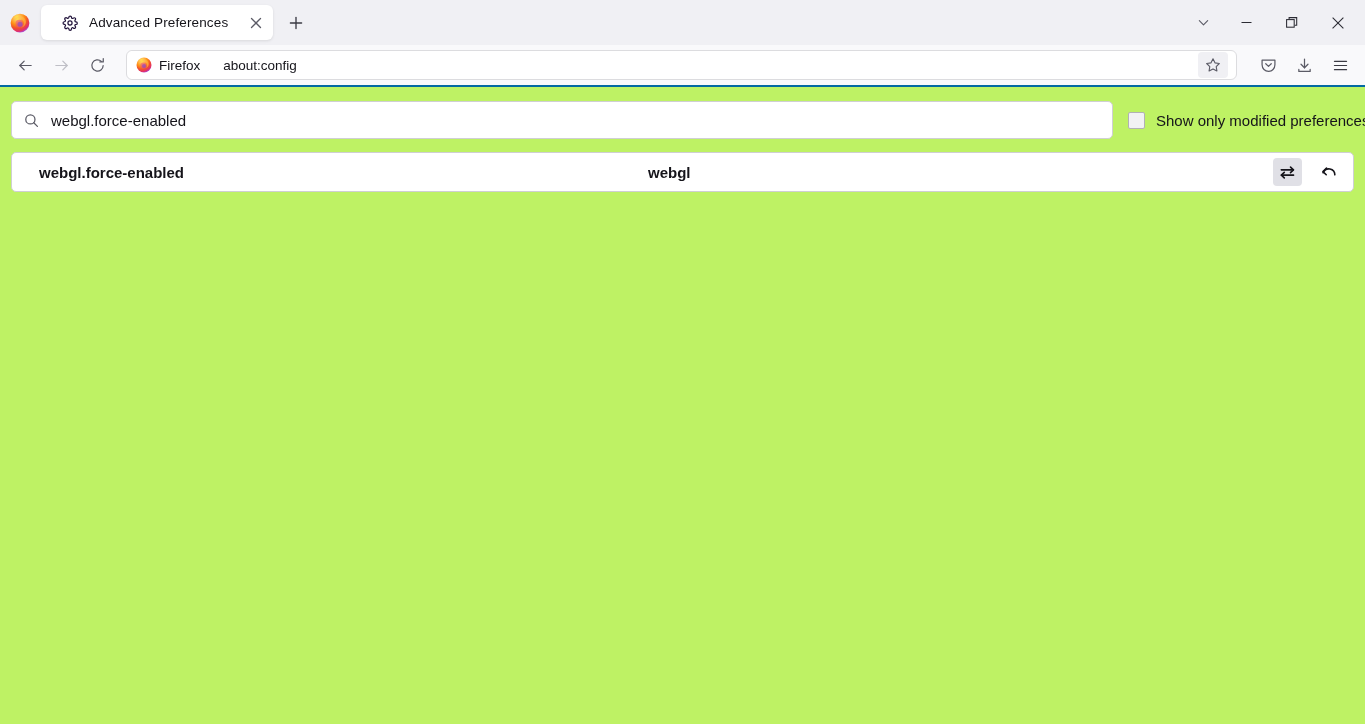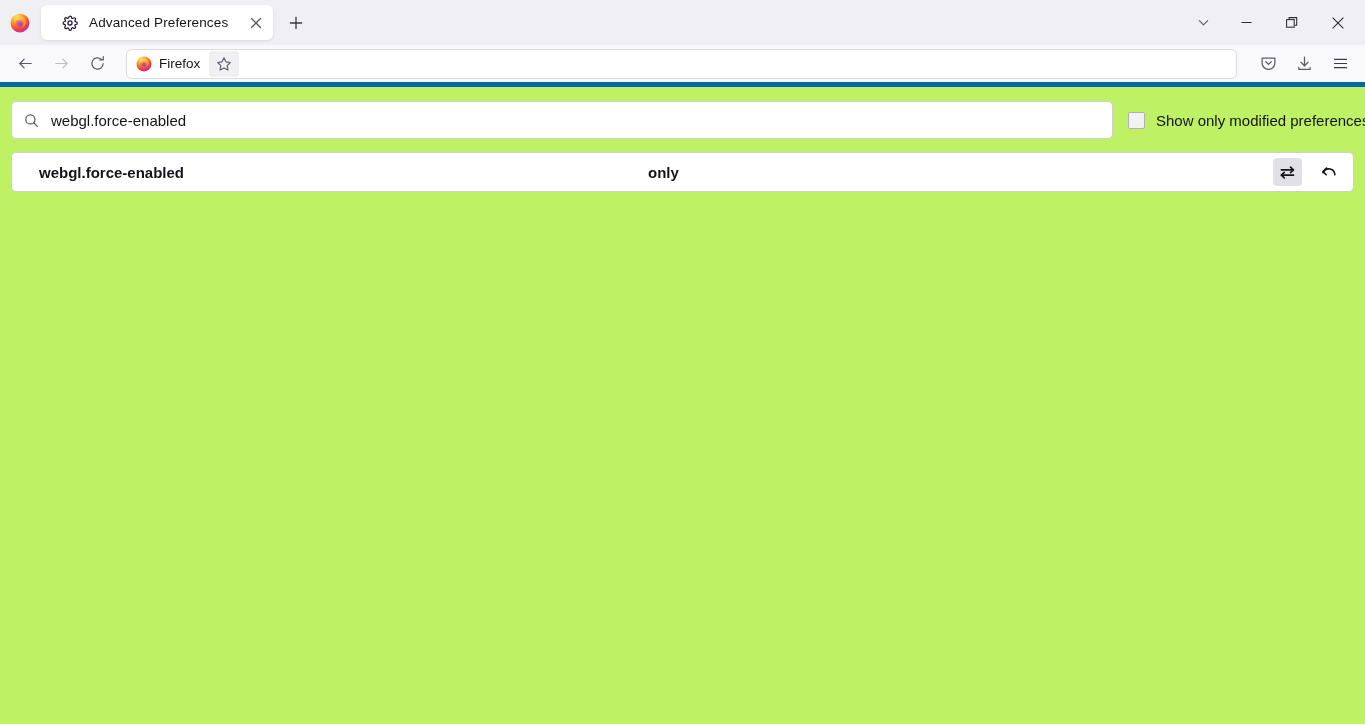--- a/index.html
+++ b/index.html
@@ -121,21 +121,21 @@
   }
 
   
   .navbar {
     position: relative;
     height: 42px;
     background: #f9f9fb;
     display: flex;
     align-items: center;
     padding: 0 8px;
-    border-bottom: 5px solid #0369a1;
+    border-bottom: 2px solid #0369a1;
   }
 
   .navbtn {
     width: 34px;
     height: 32px;
     border-radius: 4px;
     display: flex;
     align-items: center;
     justify-content: center;
     flex: 0 0 auto;
@@ -436,20 +436,21 @@
       <span>
         <svg width="16" height="16" viewBox="0 0 32 32">
           <circle cx="16" cy="16" r="15" fill="url(#flogo)"></circle>
           <path d="M16 5c-5 0-9 3.6-9.6 8.3C7.6 10.6 10.6 8.8 14 8.8c4.6 0 8.2 3.3 8.2 7.6 0 3.3-2 5.9-4.9 6.9 4.6-.6 8.2-4.4 8.2-9.1C25.5 9 21.3 5 16 5z" fill="#ffbd4f" opacity="0.55"></path>
           <circle cx="15" cy="17" r="6.2" fill="#e8468a" opacity="0.5"></circle>
           <circle cx="16" cy="18" r="4" fill="#7542e5" opacity="0.55"></circle>
         </svg>
       </span>
       <span class="identity-label">Firefox</span>
     </span>
+    <span class="url-text">about:config</span>
     <span class="star-btn">
       <svg width="16" height="16" viewBox="0 0 18 18" fill="none" stroke="#5b5b66" stroke-width="1.25" stroke-linejoin="round">
         <polygon points="9,2.1 11.2,6.6 16.1,7.3 12.6,10.8 13.4,15.7 9,13.4 4.6,15.7 5.4,10.8 1.9,7.3 6.8,6.6"></polygon>
       </svg>
     </span>
   </div>
 
   <div class="toolbar-right">
     <div class="tbbtn">
       <svg width="17" height="17" viewBox="0 0 18 18" fill="none" stroke="#5b5b66" stroke-width="1.3" stroke-linecap="round" stroke-linejoin="round">
@@ -491,21 +492,21 @@
     <label class="checkbox-wrap">
       <span class="checkbox"></span>
       <span class="checkbox-label">Show only modified preferences</span>
     </label>
   </div>
 
   <div class="pref-list">
 
     <div class="pref-row">
       <span class="pref-name">webgl.force-enabled</span>
-      <span class="pref-value">only</span>
+      <span class="pref-value">webgl</span>
 
       <span class="pref-actions">
         <span class="act-btn hovered">
           <svg width="17" height="17" viewBox="0 0 18 18" fill="none" stroke="#15141a" stroke-width="1.7" stroke-linecap="round" stroke-linejoin="round">
             <line x1="2.4" y1="6.2" x2="15.2" y2="6.2"></line>
             <polyline points="12.2,3.3 15.3,6.2 12.2,9.1"></polyline>
             <line x1="15.4" y1="11.8" x2="2.6" y2="11.8"></line>
             <polyline points="5.6,8.9 2.5,11.8 5.6,14.7"></polyline>
           </svg>
         </span>

